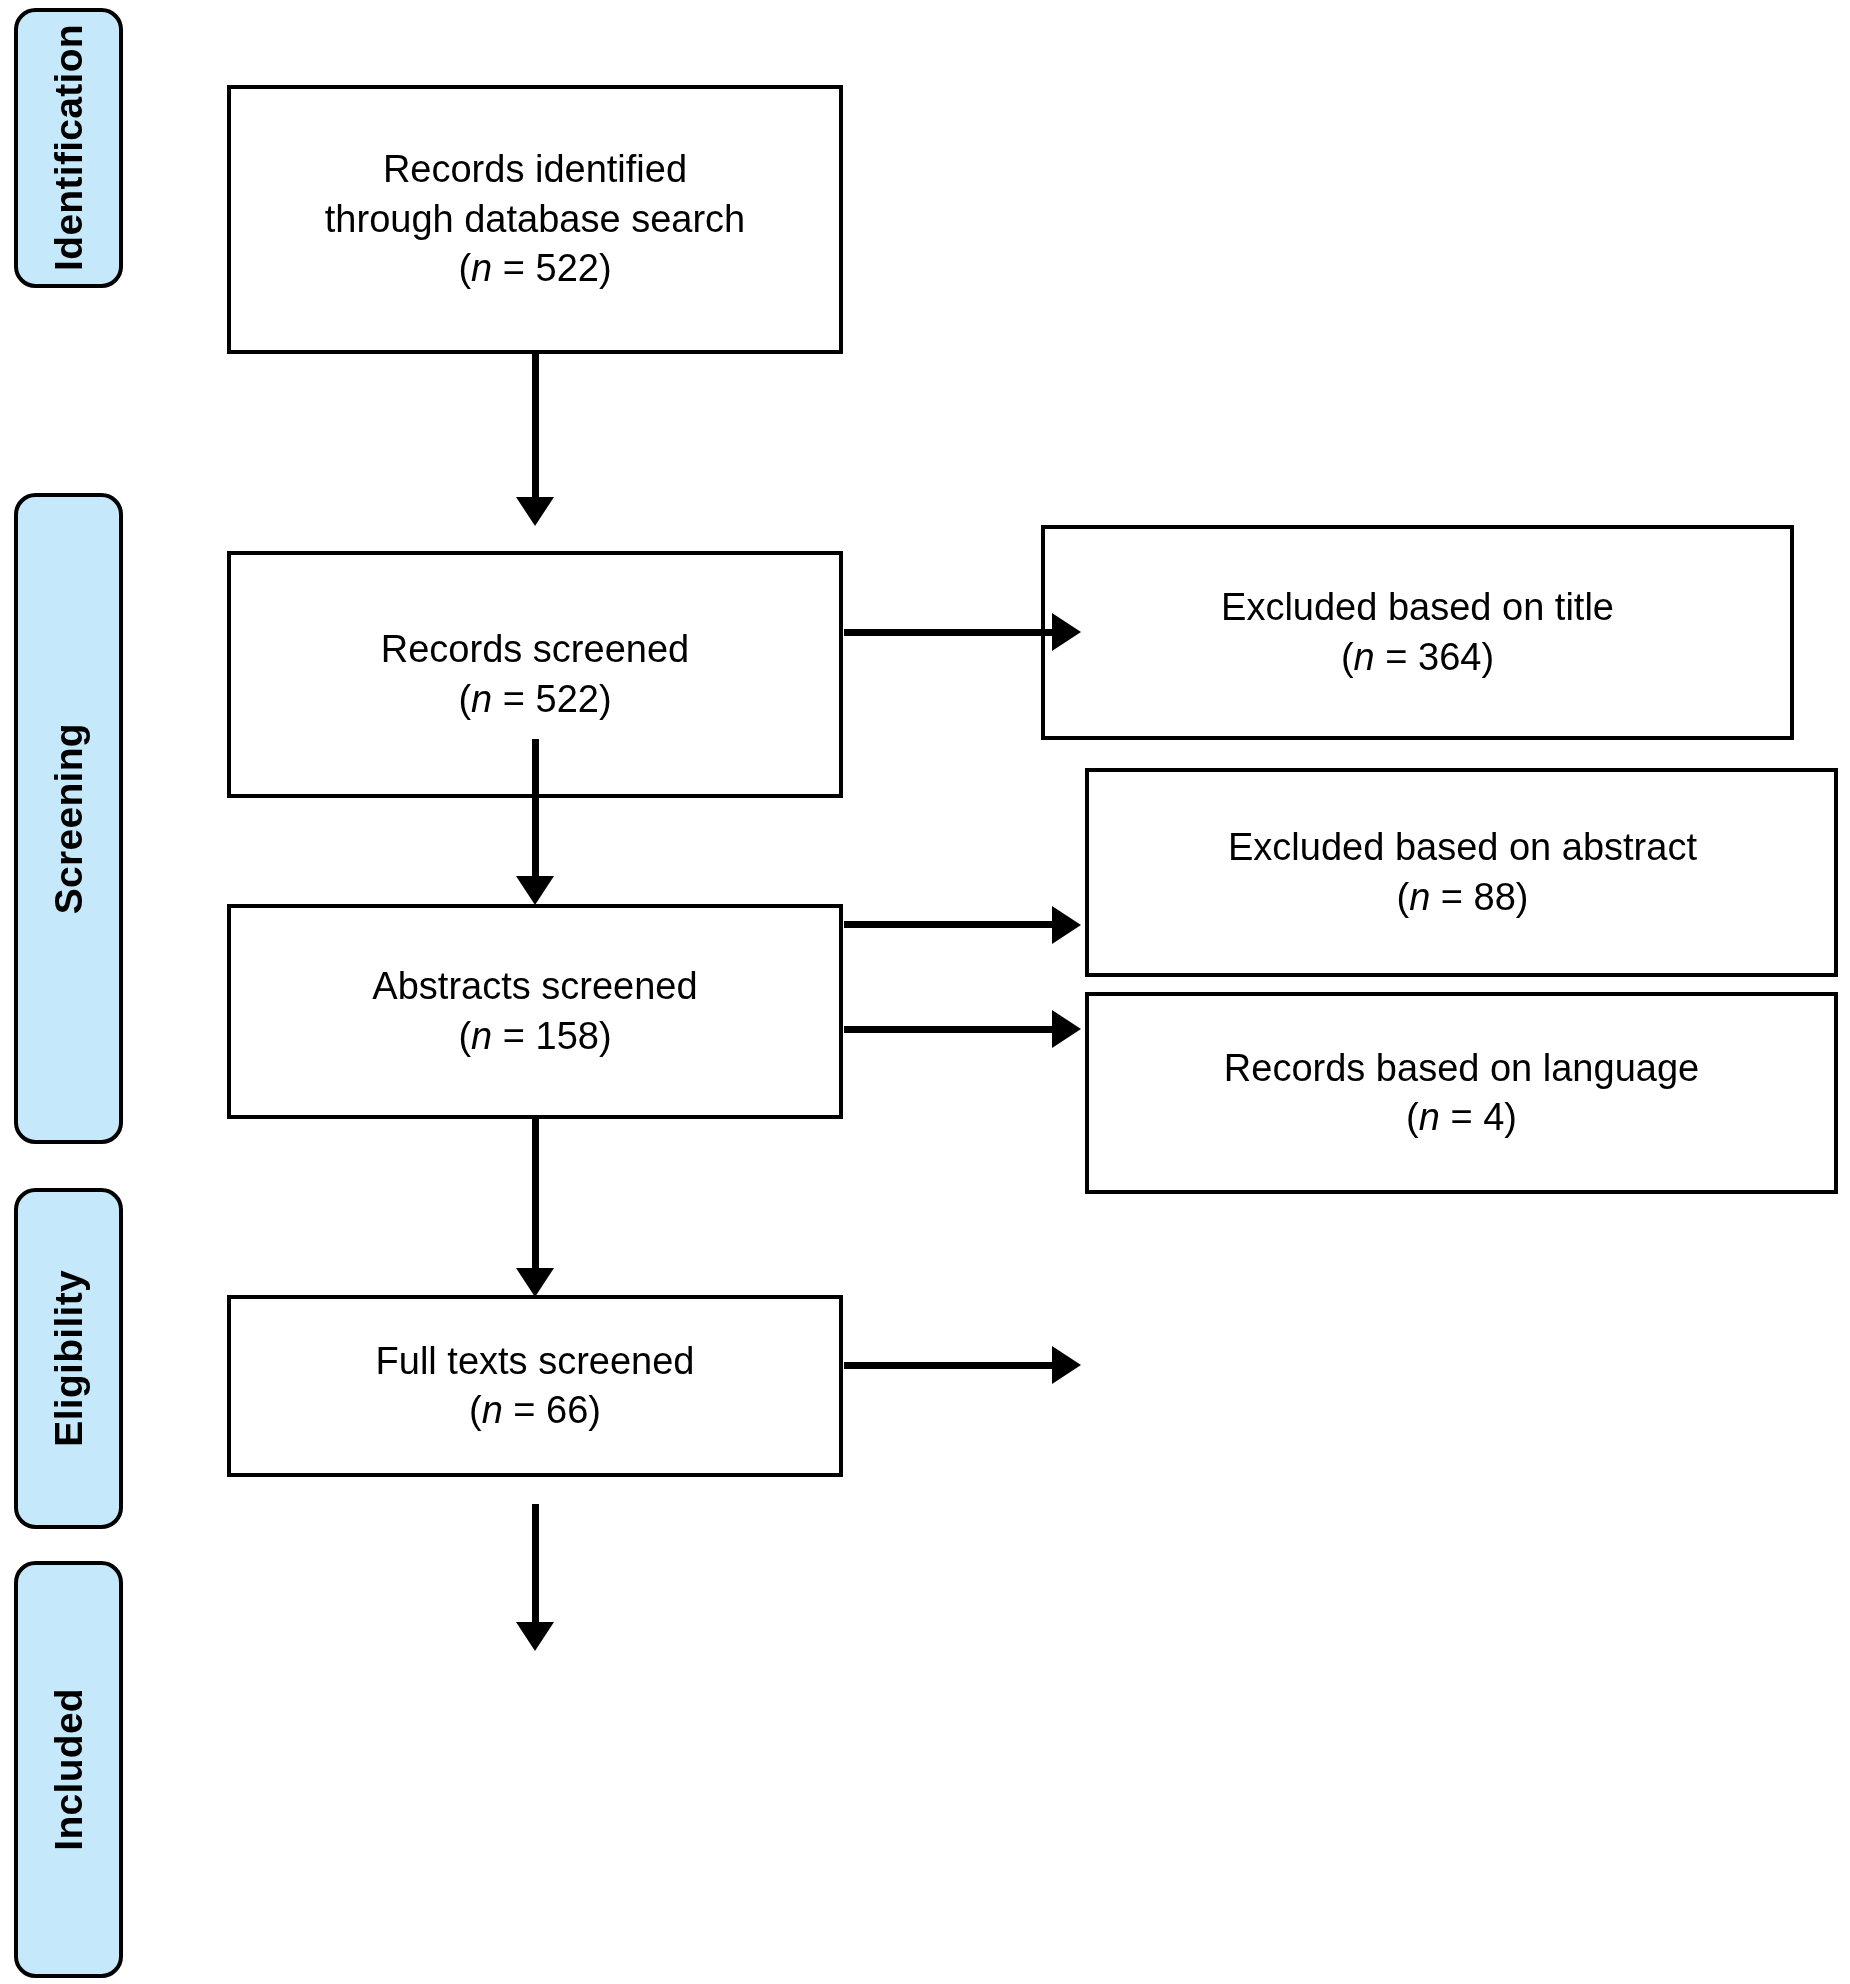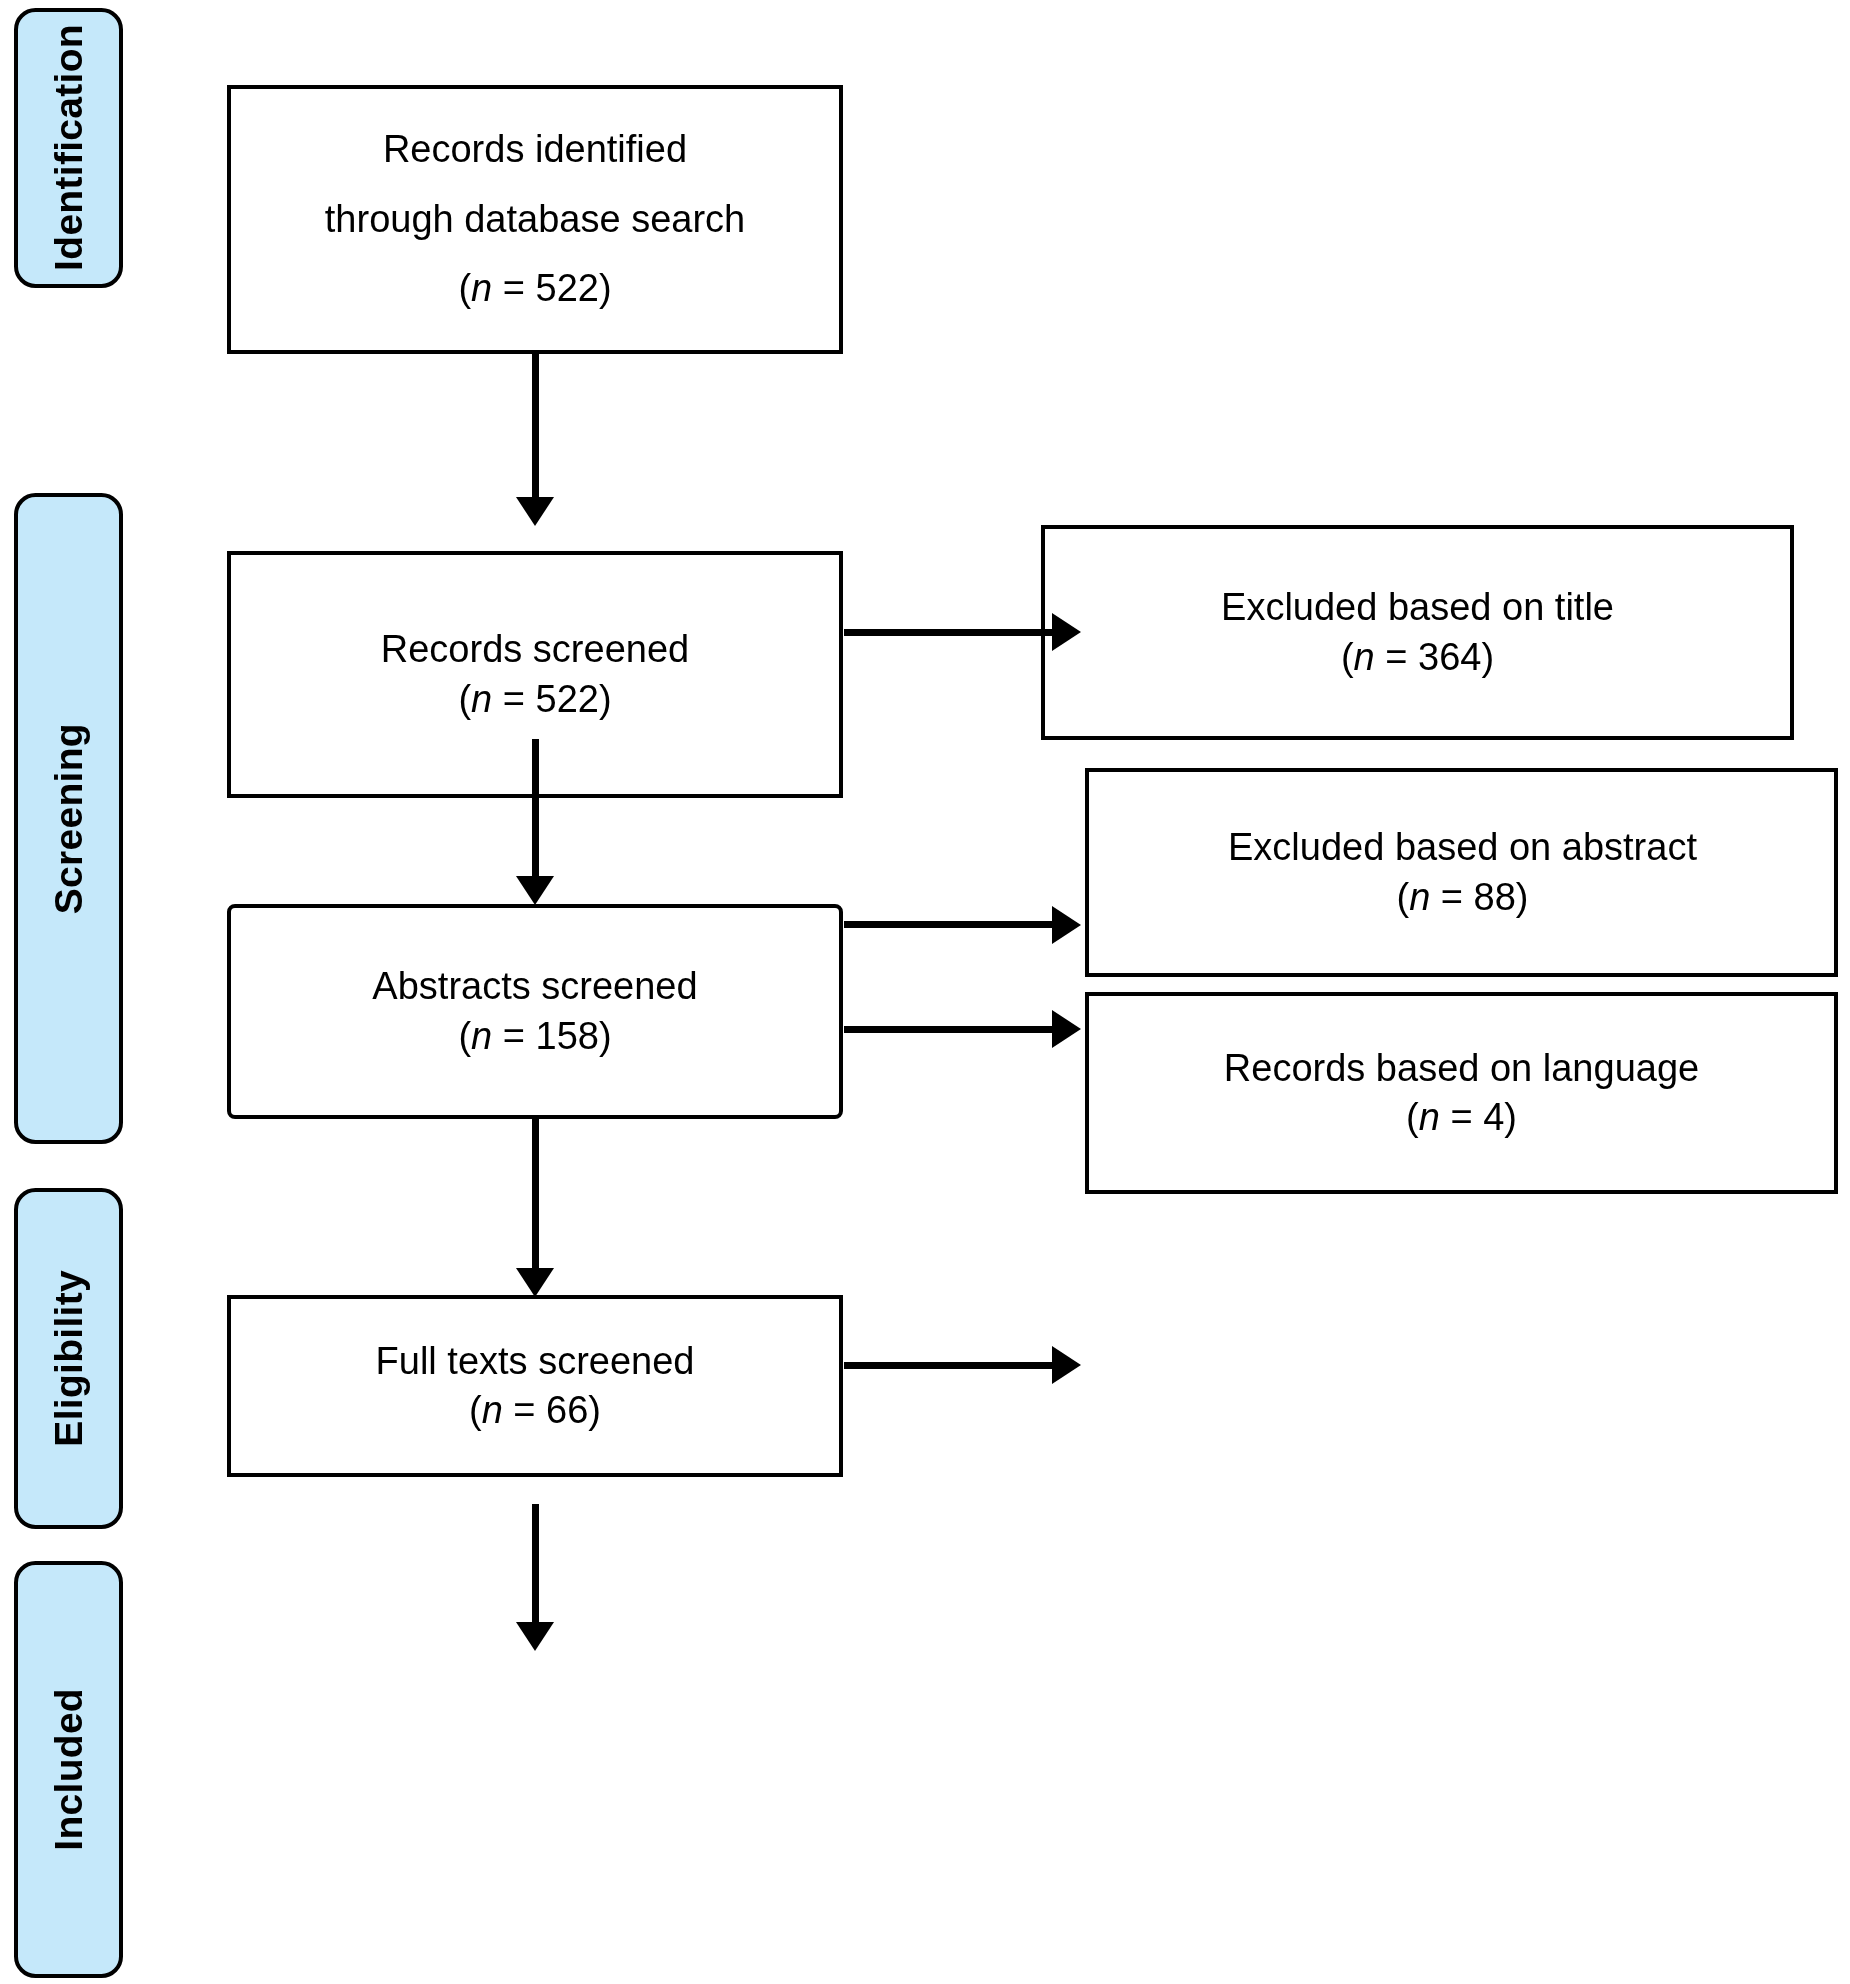--- a/index.html
+++ b/index.html
@@ -101,32 +101,32 @@
   </div>
 
   <div class="stage" style="left:14px; top:1188px; width:109px; height:341px;">
     <span class="stage-label">Eligibility</span>
   </div>
 
   <div class="stage" style="left:14px; top:1561px; width:109px; height:417px;">
     <span class="stage-label">Included</span>
   </div>
 
-  <div class="fbox" style="left:227px; top:85px; width:616px; height:269px;gap:20px;">
+  <div class="fbox" style="left:227px; top:85px; width:616px; height:269px;">
     <span class="line">Records identified</span>
     <span class="line">through database search</span>
     <span class="count">(<i>n</i> = 522)</span>
   </div>
 
   <div class="fbox" style="left:227px; top:551px; width:616px; height:247px;">
     <span class="line">Records screened</span>
     <span class="count">(<i>n</i> = 522)</span>
   </div>
 
-  <div class="fbox" style="left:227px; top:904px; width:616px; height:215px;border-radius:8px;">
+  <div class="fbox" style="left:227px; top:904px; width:616px; height:215px;">
     <span class="line">Abstracts screened</span>
     <span class="count">(<i>n</i> = 158)</span>
   </div>
 
   <div class="fbox" style="left:227px; top:1295px; width:616px; height:182px;">
     <span class="line">Full texts screened</span>
     <span class="count">(<i>n</i> = 66)</span>
   </div>
 
 

